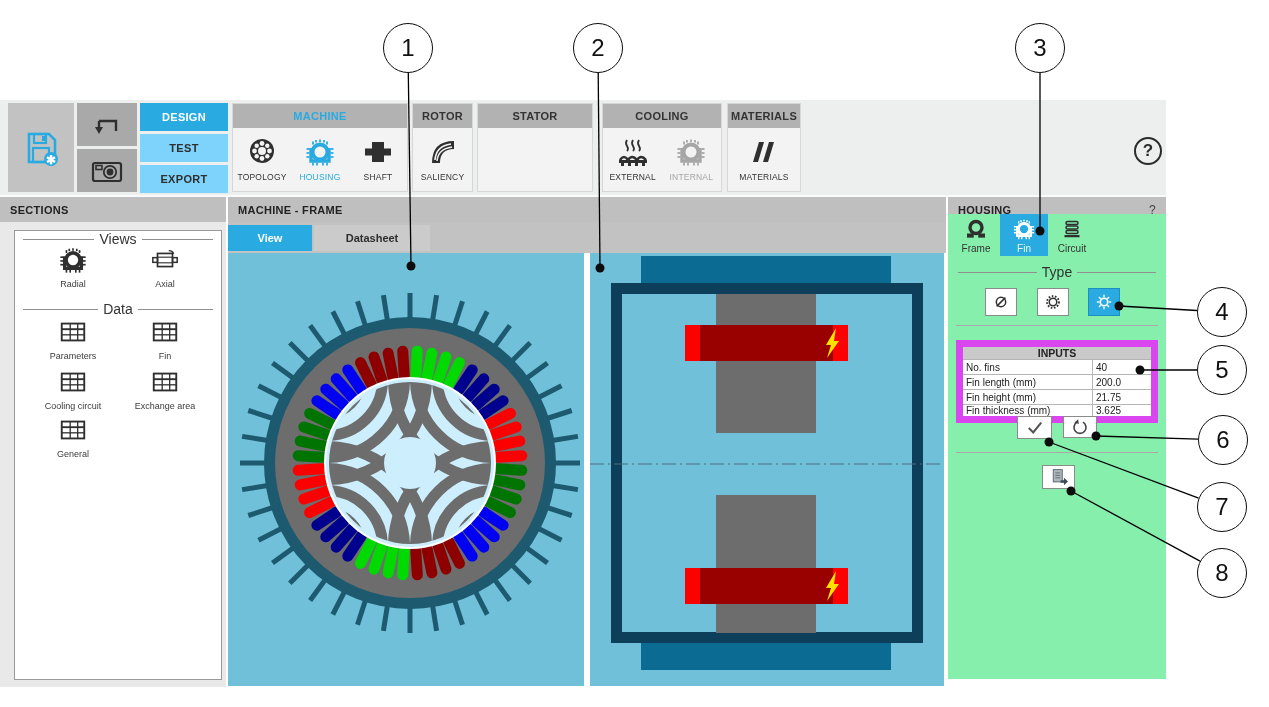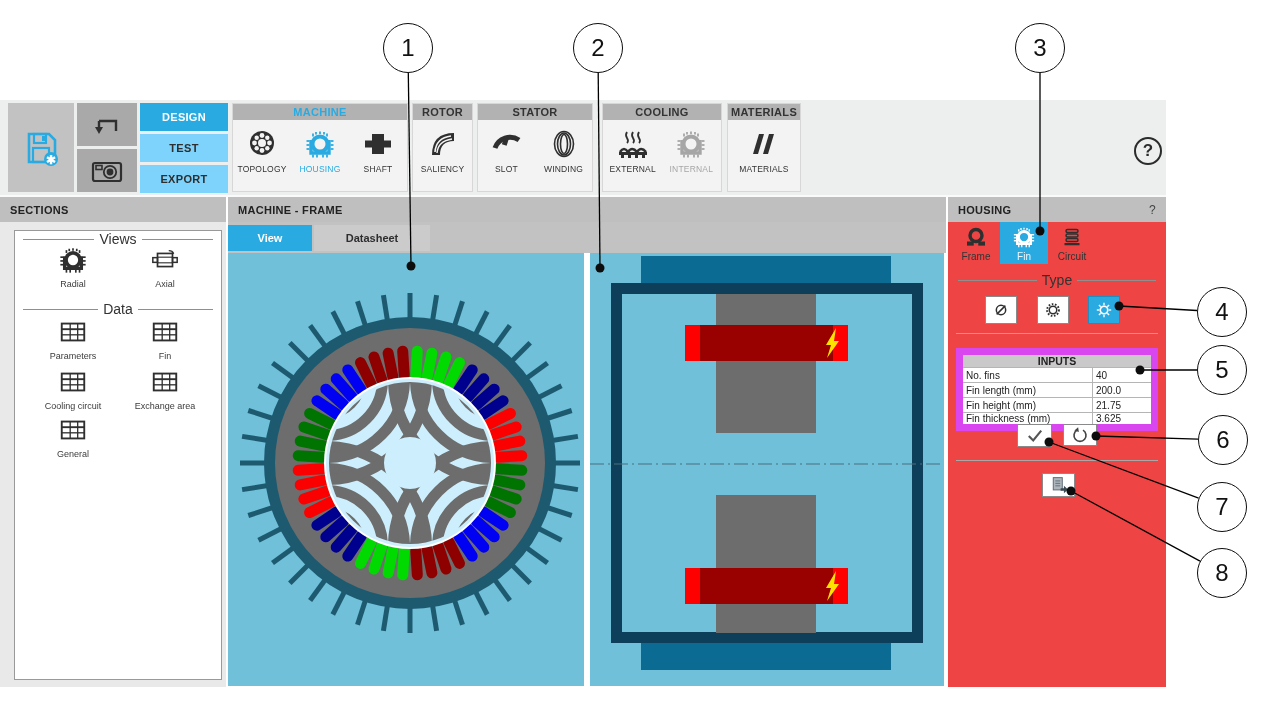--- a/index.html
+++ b/index.html
@@ -11,21 +11,21 @@
   #toolbar { left:0; top:100px; width:1166px; height:97px; background:#edeeee; border-bottom:2px solid #fafafa; }
   .tl-block { position:absolute; display:flex; align-items:center; justify-content:center; }
   #save-block { left:8px; top:3px; width:66px; height:89px; background:#c2c2c2; }
   #undo-btn { left:77px; top:3px; width:60px; height:43px; background:#a9a9a9; }
   #camera-btn { left:77px; top:49px; width:60px; height:43px; background:#a9a9a9; }
   .mode-tab { position:absolute; left:140px; width:88px; height:28px; background:#7dd3fc; color:#2e2e2e;
               font-size:11px; font-weight:bold; display:flex; align-items:center; justify-content:center; letter-spacing:.3px; cursor:default;}
   .mode-tab.active { background:#29abe2; color:#ffffff; }
 
   .tb-group { position:absolute; top:3px; height:89px; background:#f3f3f3; border:1px solid #d7d7d7; }
-  .tb-group-header { height:16px; background:#b2b2b2; color:#333; font-size:11px; font-weight:bold;
+  .tb-group-header { height:24px; background:#b2b2b2; color:#333; font-size:11px; font-weight:bold;
                      display:flex; align-items:center; justify-content:center; letter-spacing:.3px; }
   .tb-group-header.blue { color:#29abe2; }
   .tb-items { display:flex; justify-content:space-evenly; align-items:flex-start; padding-top:8px; }
   .tb-item { display:flex; flex-direction:column; align-items:center; gap:4px; width:58px; cursor:default; }
   .tb-item .lab { font-size:8.5px; color:#333; letter-spacing:.2px; white-space:nowrap; }
   .tb-item.active .lab { color:#29abe2; }
   .tb-item.disabled .lab { color:#a6a6a6; }
   .ic-dark { color:#2f2f2f; } .ic-blue { color:#29abe2; } .ic-gray { color:#a6a6a6; }
 
   #toolbar-help { position:absolute; left:1134px; top:37px; width:28px; height:28px; border:2.4px solid #2b2b2b; border-radius:50%;
@@ -46,21 +46,21 @@
   
   #main-tabs-strip { left:228px; top:222px; width:718px; height:31px; background:#c2c2c2; }
   .view-tab { position:absolute; top:3px; height:26px; background:#cbcbcb; color:#2e2e2e; font-size:11px; font-weight:bold;
               display:flex; align-items:center; justify-content:center; }
   .view-tab.active { background:#29abe2; color:#fff; }
   .canvas { position:absolute; top:253px; height:433px; background:#6fc0d8; }
   #radial-canvas { left:228px; width:356px; }
   #axial-canvas  { left:590px; width:354px; }
 
   
-  #housing-body { left:948px; top:222px; width:218px; height:465px; background:#ef4444; }
+  #housing-body { left:948px; top:214px; width:218px; height:465px; background:#86efac; }
   .h-tab { position:absolute; top:0; width:48px; height:42px; display:flex; flex-direction:column; align-items:center; justify-content:center; gap:2px; cursor:default;}
   .h-tab .lab { font-size:10px; color:#333; }
   .h-tab.active { background:#29abe2; } .h-tab.active .lab { color:#eaf7fd; }
   .type-btn { position:absolute; width:32px; height:28px; background:#fff; border:1px solid #8a8a8a;
               display:flex; align-items:center; justify-content:center; cursor:default; }
   .type-btn.active { background:#29abe2; border-color:#1d8ec0; }
   .h-rule { position:absolute; height:1px; background:#a8a8a8; }
 
   #inputs-table { position:absolute; left:8px; top:126px; width:202px; border:7px solid #d946ef; background:#fff; border-collapse:collapse; }
   #inputs-table .hdr { background:#c9c9c9; font-size:10.5px; font-weight:bold; color:#222; text-align:center; height:15px; }
@@ -205,37 +205,20 @@
             <path d="M8 24 Q9 10 24 8" fill="none" stroke="#f3f3f3" stroke-width="1.6"></path>
             <path d="M10 25 Q11 13 25 11" fill="none" stroke="#f3f3f3" stroke-width="1.4"></path>
           </svg>
           <div class="lab">SALIENCY</div>
         </div>
       </div>
     </div>
 
     <div class="tb-group" style="left:477px; width:116px;">
       <div class="tb-group-header">STATOR</div>
-      <div class="tb-items">
-        <div class="tb-item">
-          <svg width="32" height="32" viewBox="0 0 32 32" class="ic-dark">
-            <path d="M4 20 A16 16 0 0 1 28 12" fill="none" stroke="currentColor" stroke-width="5"></path>
-            <rect x="12" y="9" width="5" height="8" fill="currentColor" transform="rotate(18 14 13)"></rect>
-          </svg>
-          <div class="lab">SLOT</div>
-        </div>
-        <div class="tb-item">
-          <svg width="32" height="32" viewBox="0 0 32 32" class="ic-dark">
-            <ellipse cx="16" cy="16" rx="9.5" ry="12.5" fill="none" stroke="currentColor" stroke-width="1.6"></ellipse>
-            <ellipse cx="16" cy="16" rx="6.5" ry="11" fill="none" stroke="currentColor" stroke-width="1.6"></ellipse>
-            <ellipse cx="16" cy="16" rx="3.5" ry="9.5" fill="none" stroke="currentColor" stroke-width="1.6"></ellipse>
-          </svg>
-          <div class="lab">WINDING</div>
-        </div>
-      </div>
     </div>
 
     <div class="tb-group" style="left:602px; width:120px;">
       <div class="tb-group-header">COOLING</div>
       <div class="tb-items">
         <div class="tb-item">
           <svg width="34" height="32" viewBox="0 0 34 32" class="ic-dark">
             <g fill="none" stroke="currentColor" stroke-width="1.8">
               <path d="M11 4 q-2 3 0 6 q2 3 0 5"></path>
                 <path d="M17 4 q-2 3 0 6 q2 3 0 5"></path>

